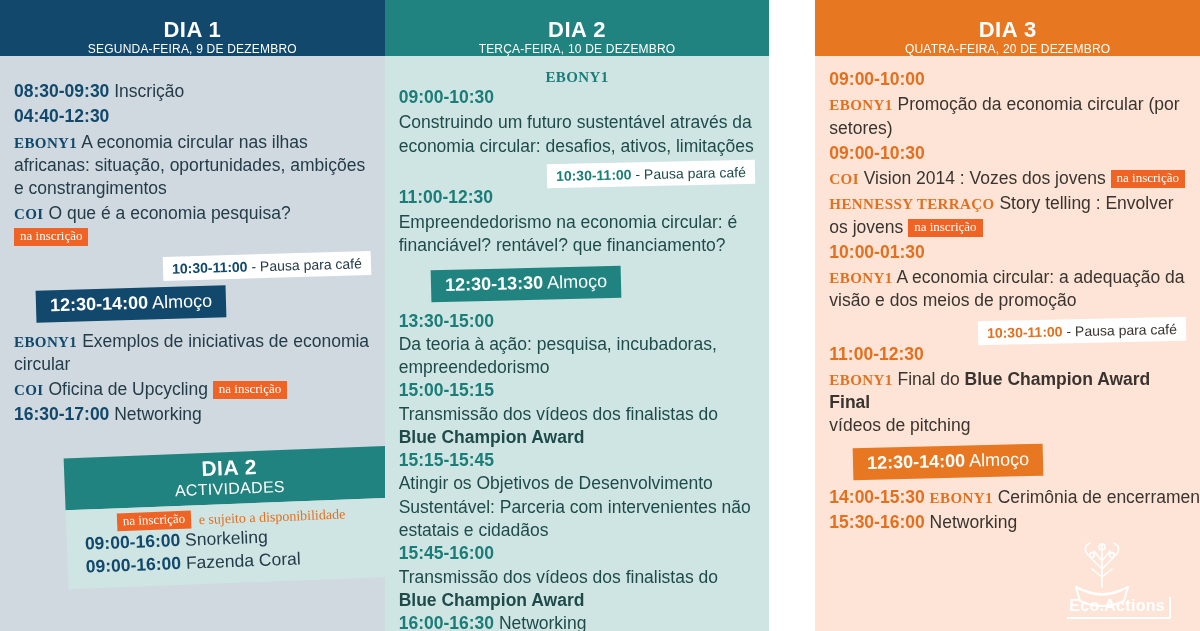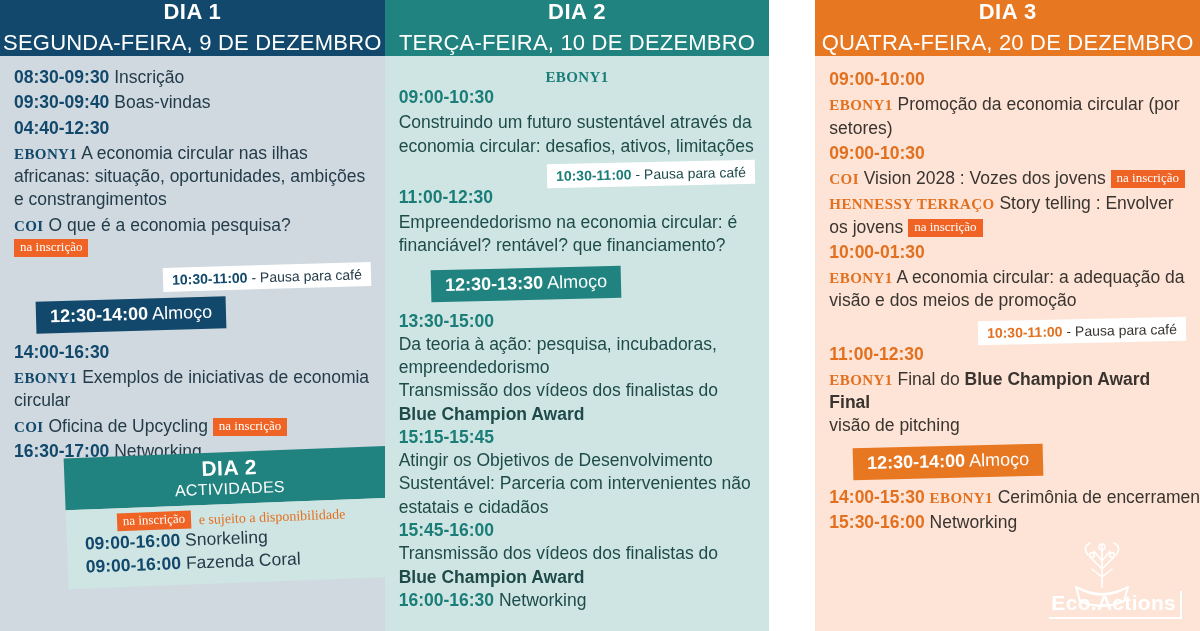--- a/index.html
+++ b/index.html
@@ -10,31 +10,31 @@
   }
   .board { display: flex; width: 1200px; height: 631px; position: relative; }
 
   .col { position: relative; height: 631px; overflow: hidden; }
   .col-1 { width: 400px; background: #cfd9df; }
   .col-2 { width: 400px; background: #cfe5e3; }
   .col-3 { width: 400px; background: #fde4d6; margin-left: 46px; }
 
   .col-head {
     height: 56px; display: flex; flex-direction: column;
-    align-items: center; justify-content: space-between;
+    align-items: center; justify-content: flex-end;
     color: #ffffff; line-height: 1.12;
   }
   .head-1 { background: #11486b; }
   .head-2 { background: #21837f; }
   .head-3 { background: #e87722; }
   .head-title { font-size: 22px; font-weight: bold; letter-spacing: .5px; }
-  .head-sub { font-size: 22px; letter-spacing: .2px; }
+  .head-sub { font-size: 12px; letter-spacing: .2px; }
 
   .body { padding: 12px 14px 0 14px; position: relative; }
-  .c1 .body { padding-top: 10px; }
+  .c1 .body { padding-top: 24px; }
 
   
   .t-navy { color: #11486b; }
   .t-teal { color: #1b7d78; }
   .t-orange { color: #e3701f; }
   .t-dark { color: #243b4a; }
   .t-dark2 { color: #1e4b4a; }
   .t-dark3 { color: #3a3430; }
 
   .time { font-weight: bold; }
@@ -91,22 +91,22 @@
                 font-family: "Liberation Serif", serif; }
   .activ-note .tag-insc { margin-right: 4px; }
   .activ-row { font-size: 17.5px; padding-left: 18px; line-height: 1.3; }
 
   
   .logo {
     position: absolute; right: 14px; bottom: 6px;
     width: 168px; height: 100px; color: #ffffff;
   }
   .logo-text {
-    position: absolute; right: 4px; bottom: 6px;
-    font-size: 21px; font-weight: bold; letter-spacing: .3px;
+    position: absolute; right: 15px; bottom: 6px;
+    font-size: 16px; font-weight: bold; letter-spacing: .3px;
     border: 2px solid #ffffff; border-left: none; border-top: none;
     padding: 0 4px 2px 2px;
   }
   .nowrap { white-space: nowrap; text-align: right; }
 </style>
 </head>
 <body>
 
 <div class="board">
 
@@ -115,24 +115,20 @@
       <div class="head-title">DIA 1</div>
       <div class="head-sub">SEGUNDA-FEIRA, 9 DE DEZEMBRO</div>
     </div>
     <div class="body">
 
       <div class="line blk">
         <span class="time t-navy">08:30-09:30</span>
         <span class="t-dark">Inscrição</span>
       </div>
       <div class="line blk">
-        <span class="time t-navy">09:30-09:40</span>
-        <span class="t-dark">Boas-vindas</span>
-      </div>
-      <div class="line blk">
         <span class="time t-navy">04:40-12:30</span>
       </div>
       <div class="line blk">
         <span class="brand brand-ebony">EBONY1</span>
         <span class="t-dark">A economia circular nas ilhas africanas: situação, oportunidades, ambições e constrangimentos</span>
       </div>
       <div class="line blk">
         <span class="brand brand-ebony">COI</span>
         <span class="t-dark">O que é a economia pesquisa?</span>
       </div>
@@ -147,23 +143,20 @@
         </span>
       </div>
 
       <div>
         <span class="almoco almoco-1">
           <b>12:30-14:00</b>
           <span>Almoço</span>
         </span>
       </div>
 
-      <div class="line blk">
-        <span class="time t-navy">14:00-16:30</span>
-      </div>
       <div class="line blk">
         <span class="brand brand-ebony">EBONY1</span>
         <span class="t-dark">Exemplos de iniciativas de economia circular</span>
       </div>
       <div class="line blk">
         <span class="brand brand-ebony">COI</span>
         <span class="t-dark">Oficina de Upcycling</span>
         <span class="tag-insc">na inscrição</span>
       </div>
       <div class="line blk">
@@ -225,20 +218,23 @@
         <span class="almoco almoco-2">
           <b>12:30-13:30</b>
           <span>Almoço</span>
         </span>
       </div>
 
       <div class="line">
         <span class="time t-teal">13:30-15:00</span>
       </div>
       <div class="line t-dark2">Da teoria à ação: pesquisa, incubadoras, empreendedorismo</div>
+      <div class="line">
+        <span class="time t-teal">15:00-15:15</span>
+      </div>
       <div class="line t-dark2">
         <span>Transmissão dos vídeos dos finalistas do </span><br>
         <b>Blue Champion Award</b>
       </div>
       <div class="line">
         <span class="time t-teal">15:15-15:45</span>
       </div>
       <div class="line t-dark2">Atingir os Objetivos de Desenvolvimento Sustentável: Parceria com intervenientes não estatais e cidadãos</div>
       <div class="line">
         <span class="time t-teal">15:45-16:00</span>
@@ -266,21 +262,21 @@
       </div>
       <div class="line blk">
         <span class="brand brand-ebony-o">EBONY1</span>
         <span class="t-dark3">Promoção da economia circular (por setores)</span>
       </div>
       <div class="line blk">
         <span class="time t-orange">09:00-10:30</span>
       </div>
       <div class="line blk">
         <span class="brand brand-ebony-o">COI</span>
-        <span class="t-dark3">Vision 2028 : Vozes dos jovens</span>
+        <span class="t-dark3">Vision 2014 : Vozes dos jovens</span>
         <span class="tag-insc">na inscrição</span>
       </div>
       <div class="line blk">
         <span class="brand brand-ebony-o">HENNESSY TERRAÇO</span>
         <span class="t-dark3">Story telling : Envolver os jovens</span>
         <span class="tag-insc">na inscrição</span>
       </div>
       <div class="line blk">
         <span class="time t-orange">10:00-01:30</span>
       </div>
@@ -295,21 +291,21 @@
           <span class="t-dark3">- Pausa para café</span>
         </span>
       </div>
 
       <div class="line blk">
         <span class="time t-orange">11:00-12:30</span>
       </div>
       <div class="line blk">
         <span class="brand brand-ebony-o">EBONY1</span>
         <span class="t-dark3">Final do </span><b class="t-dark3">Blue Champion Award Final</b>
-        <div class="t-dark3">visão de pitching</div>
+        <div class="t-dark3">vídeos de pitching</div>
       </div>
 
       <div>
         <span class="almoco almoco-3">
           <b>12:30-14:00</b>
           <span>Almoço</span>
         </span>
       </div>
 
       <div class="line blk nowrap">

